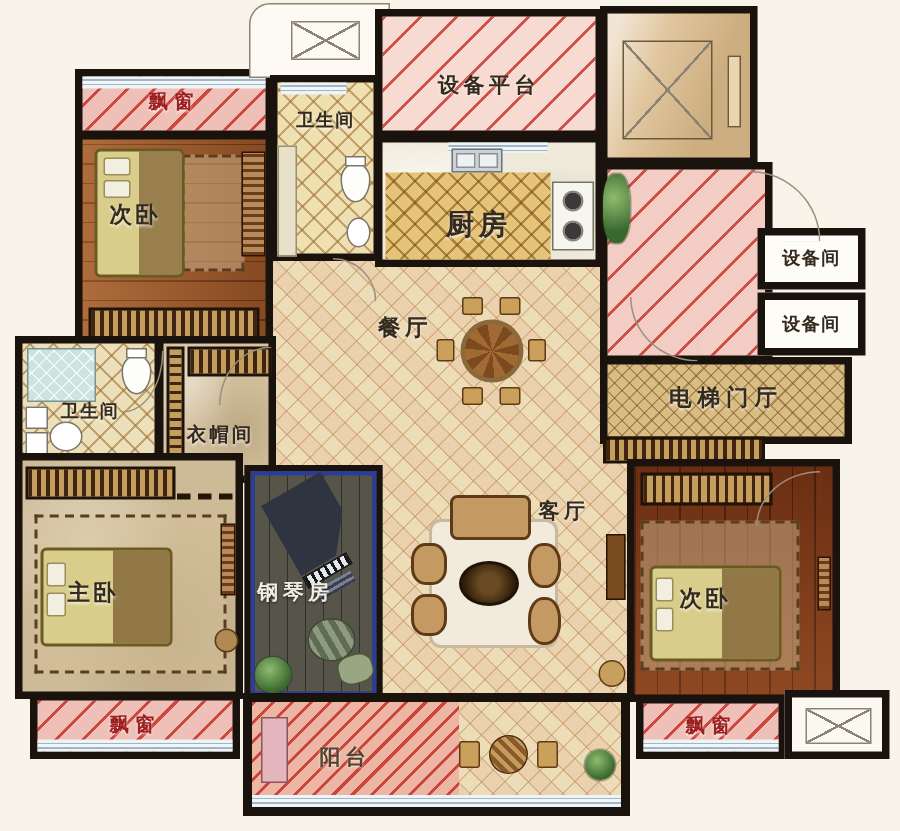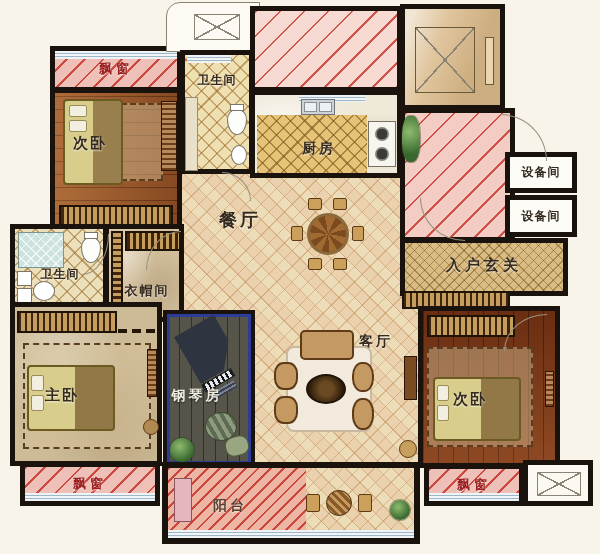--- a/index.html
+++ b/index.html
@@ -100,53 +100,54 @@
 
   <div class="room tile" style="left:180px;top:50px;width:74px;height:124px">
     <div class="abs winline" style="left:2px;top:0;width:44px;height:8px"></div>
     <div class="abs" style="left:0;top:42px;width:13px;height:74px;background:#e8e0c8;border:1px solid #9a8f74"></div>
     <div class="abs wc" style="left:42px;top:54px;width:20px;height:26px"></div>
     <div class="abs basin" style="left:46px;top:90px;width:16px;height:20px"></div>
   </div>
   <span class="lbl" style="left:182px;top:74px;width:70px;font-size:12px;letter-spacing:1px">卫生间</span>
 
   <div class="room pink-platform hatch-wide" style="left:250px;top:6px;width:152px;height:86px"></div>
+  <span class="lbl" style="left:250px;top:50px;width:152px;font-size:14px;letter-spacing:3px">设备平台</span>
 
   <div class="room marble" style="left:250px;top:90px;width:152px;height:88px">
     <div class="abs winline" style="left:44px;top:0;width:66px;height:7px"></div>
     <div class="abs tile-gold" style="left:2px;top:20px;width:110px;height:58px"></div>
     <div class="abs" style="left:46px;top:4px;width:34px;height:16px;background:#cdd2d6;border:1.5px solid #6f7478">
       <div class="abs" style="left:2px;top:2px;width:13px;height:10px;background:#eef1f3;border:1px solid #8a9094"></div>
       <div class="abs" style="left:17px;top:2px;width:13px;height:10px;background:#eef1f3;border:1px solid #8a9094"></div>
     </div>
     <div class="abs" style="left:113px;top:26px;width:28px;height:46px;background:#f6f5f0;border:1.5px solid #777162">
       <div class="abs" style="left:6px;top:5px;width:14px;height:14px;border-radius:50%;background:radial-gradient(circle,#3a3a38 55%,#8a8578 56%)"></div>
       <div class="abs" style="left:6px;top:25px;width:14px;height:14px;border-radius:50%;background:radial-gradient(circle,#3a3a38 55%,#8a8578 56%)"></div>
     </div>
   </div>
-  <span class="lbl" style="left:284px;top:141px;width:70px;font-size:14px;letter-spacing:3px">厨房</span>
+  <span class="lbl" style="left:284px;top:141px;width:70px;font-size:19px;letter-spacing:3px">厨房</span>
 
   <div class="room" style="left:400px;top:4px;width:105px;height:106px;background:#e0c59d;background-image:linear-gradient(110deg,rgba(255,255,255,.55) 8%,transparent 35%,rgba(160,120,60,.3) 70%)">
     <div class="abs xbox" style="left:10px;top:18px;width:60px;height:66px;border-color:#6b5a3a"></div>
     <div class="abs" style="left:80px;top:28px;width:9px;height:48px;background:#e9d5b0;border:1.5px solid #6b5a3a"></div>
   </div>
 
   <div class="room pink-hall hatch-wide" style="left:400px;top:108px;width:115px;height:134px"></div>
   <div class="abs plant" style="left:402px;top:116px;width:18px;height:46px;border-radius:40%"></div>
 
   <div class="room" style="left:505px;top:152px;width:72px;height:41px;background:#fdfcf7"></div>
   <span class="lbl" style="left:505px;top:166px;width:72px;font-size:12px;letter-spacing:1px">设备间</span>
   <div class="room" style="left:505px;top:195px;width:72px;height:42px;background:#fdfcf7"></div>
   <span class="lbl" style="left:505px;top:210px;width:72px;font-size:12px;letter-spacing:1px">设备间</span>
 
   <div class="room weave" style="left:400px;top:238px;width:168px;height:58px"></div>
-  <span class="lbl" style="left:400px;top:258px;width:168px;font-size:15px;letter-spacing:4px">入户玄关</span>
+  <span class="lbl" style="left:400px;top:258px;width:168px;font-size:15px;letter-spacing:4px">电梯门厅</span>
   <div class="abs closet" style="left:402px;top:291px;width:108px;height:18px"></div>
 
-  <span class="lbl" style="left:210px;top:211px;width:60px;font-size:18px;letter-spacing:3px">餐厅</span>
+  <span class="lbl" style="left:240px;top:211px;width:60px;font-size:15px;letter-spacing:3px">餐厅</span>
   <div class="abs" style="left:307px;top:213px;width:42px;height:42px;border-radius:50%;border:3px solid #8a6a3a;
               background:repeating-conic-gradient(#a06a32 0 25deg,#7c4a1e 25deg 50deg)"></div>
   <div class="abs chair" style="left:308px;top:198px;width:14px;height:12px"></div>
   <div class="abs chair" style="left:333px;top:198px;width:14px;height:12px"></div>
   <div class="abs chair" style="left:308px;top:258px;width:14px;height:12px"></div>
   <div class="abs chair" style="left:333px;top:258px;width:14px;height:12px"></div>
   <div class="abs chair" style="left:291px;top:226px;width:12px;height:15px"></div>
   <div class="abs chair" style="left:352px;top:226px;width:12px;height:15px"></div>
 
   <div class="room tile" style="left:10px;top:224px;width:98px;height:84px;background-color:#ece0ba">

